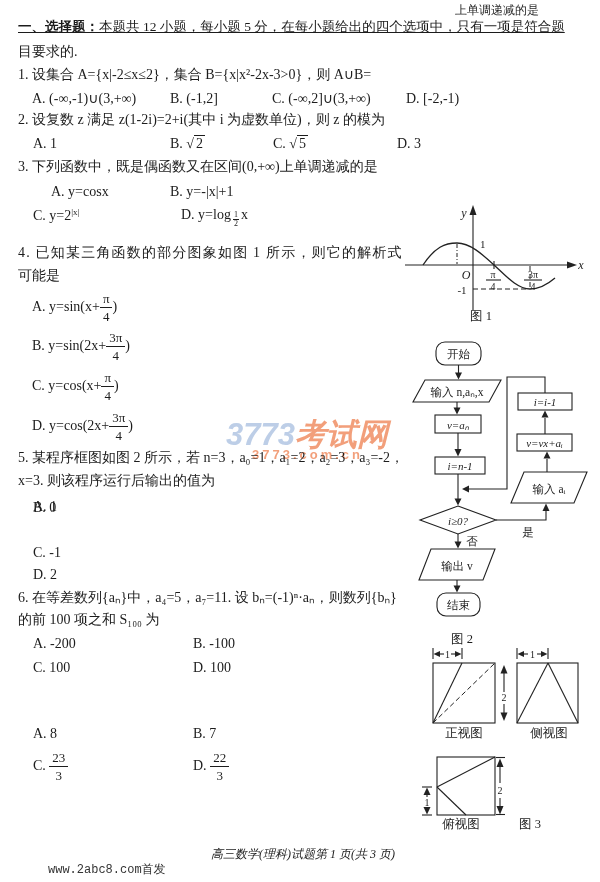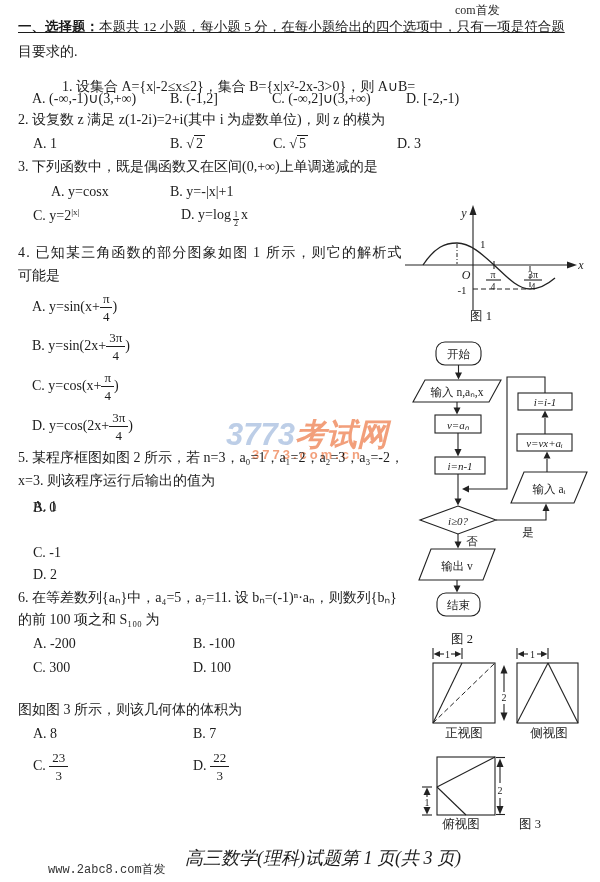--- a/index.html
+++ b/index.html
@@ -19,21 +19,21 @@
   .sfrac{display:inline-block;text-align:center;line-height:1;font-size:8px;vertical-align:-7px;margin:0 2px;}
   .sfrac .fn{display:block;border-bottom:1px solid #1c1c1c;padding:0 1px;}
   .sfrac .fd{display:block;}
   .note{font-size:12px;color:#2a2a2a;}
   .wm-main{font-family:"Liberation Sans",sans-serif;font-weight:bold;font-style:italic;
            font-size:31px;opacity:.75;}
   .wm-blue{color:#a7bedf;}
   .wm-orange{color:#ee8050;}
   .wm-url{font-family:"Liberation Sans",sans-serif;font-weight:bold;font-size:13px;
           letter-spacing:3px;color:#ee8050;opacity:.75;text-align:right;}
-  .footer-c{font-size:18px;font-style:italic;}
+  .footer-c{font-size:12px;font-style:italic;margin-left:26px;}
   .footer-l{font-family:"Liberation Mono",monospace;font-size:12px;color:#333;}
   svg.fig{position:absolute;overflow:visible;}
   svg text{font-family:"Liberation Serif",serif;fill:#1c1c1c;}
   .fml{font-style:italic;font-size:11px;}
   .cjk{font-size:11.5px;}
   .cap{font-size:12.5px;}
   .dim{font-size:10px;}
   .axl{font-style:italic;font-size:12px;}
   .num10{font-size:10px;}
   .num11{font-size:11px;}
@@ -44,26 +44,26 @@
   .ah{fill:#222;stroke:none;}
 </style>
 </head>
 <body>
 
 <div class="page">
 
   <div class="abs wm-main" style="left:226px;top:414px;"><span class="wm-blue">3773</span><span class="wm-orange">考试网</span></div>
   <div class="abs wm-url" style="left:252px;top:447px;">3773.com.cn</div>
 
-  <div class="abs note" style="left:455px;top:2px;">com首发</div>
+  <div class="abs note" style="left:455px;top:2px;">上单调递减的是</div>
 
   <div class="abs t h1" style="left:18px;top:19px;"><span class="bold">一、选择题：</span><span>本题共 12 小题，每小题 5 分，在每小题给出的四个选项中，只有一项是符合题</span></div>
   <div class="abs t" style="left:18px;top:44px;">目要求的.</div>
 
-  <div class="abs t" style="left:18px;top:79px;margin-left:44px;">1. 设集合 A={x|-2≤x≤2}，集合 B={x|x²-2x-3&gt;0}，则 A∪B=</div>
+  <div class="abs t" style="left:18px;top:67px;">1. 设集合 A={x|-2≤x≤2}，集合 B={x|x²-2x-3&gt;0}，则 A∪B=</div>
   <div class="abs t" style="left:32px;top:91px;">A. (-∞,-1)∪(3,+∞)</div>
   <div class="abs t" style="left:170px;top:91px;">B. (-1,2]</div>
   <div class="abs t" style="left:272px;top:91px;">C. (-∞,2]∪(3,+∞)</div>
   <div class="abs t" style="left:396px;top:91px;margin-left:10px;">D. [-2,-1)</div>
 
   <div class="abs t" style="left:18px;top:112px;">2. 设复数 z 满足 z(1-2i)=2+i(其中 i 为虚数单位)，则 z 的模为</div>
   <div class="abs t" style="left:33px;top:136px;">A. 1</div>
   <div class="abs t" style="left:170px;top:136px;"><span>B. √</span><span class="rad">2</span></div>
   <div class="abs t" style="left:273px;top:136px;"><span>C. √</span><span class="rad">5</span></div>
   <div class="abs t" style="left:397px;top:136px;">D. 3</div>
@@ -85,24 +85,23 @@
   <div class="abs t" style="left:18px;top:473px;">x=3. 则该程序运行后输出的值为</div>
   <div class="abs t" style="left:33px;top:499px;">A. 1</div>
   <div class="abs t" style="left:33px;top:500px;">B. 0</div>
   <div class="abs t" style="left:33px;top:545px;">C. -1</div>
   <div class="abs t" style="left:33px;top:567px;">D. 2</div>
 
   <div class="abs t" style="left:18px;top:590px;">6. 在等差数列{aₙ}中，a₄=5，a₇=11. 设 bₙ=(-1)ⁿ·aₙ，则数列{bₙ}</div>
   <div class="abs t" style="left:18px;top:612px;">的前 100 项之和 S₁₀₀ 为</div>
   <div class="abs t" style="left:33px;top:636px;">A. -200</div>
   <div class="abs t" style="left:193px;top:636px;">B. -100</div>
-  <div class="abs t" style="left:33px;top:660px;">C. 300</div>
+  <div class="abs t" style="left:33px;top:660px;">C. 100</div>
   <div class="abs t" style="left:193px;top:660px;">D. 100</div>
 
-  <div class="abs t" style="left:18px;top:702px;">图如图 3 所示，则该几何体的体积为</div>
   <div class="abs t" style="left:33px;top:726px;">A. 8</div>
   <div class="abs t" style="left:193px;top:726px;">B. 7</div>
   <div class="abs t" style="left:33px;top:751px;"><span>C. </span><span class="frac"><span class="fn">23</span><span class="fd">3</span></span></div>
   <div class="abs t" style="left:193px;top:751px;"><span>D. </span><span class="frac"><span class="fn">22</span><span class="fd">3</span></span></div>
 
   <svg class="fig" style="left:393px;top:198px;" width="195" height="128" viewBox="0 0 195 128">
     <g>
       <line class="ln" x1="80" y1="112" x2="80" y2="15"></line>
       <path class="ah" d="M80,7 L76.5,17 L83.5,17 Z"></path>
       <line class="ln" x1="12" y1="67" x2="176" y2="67"></line>

